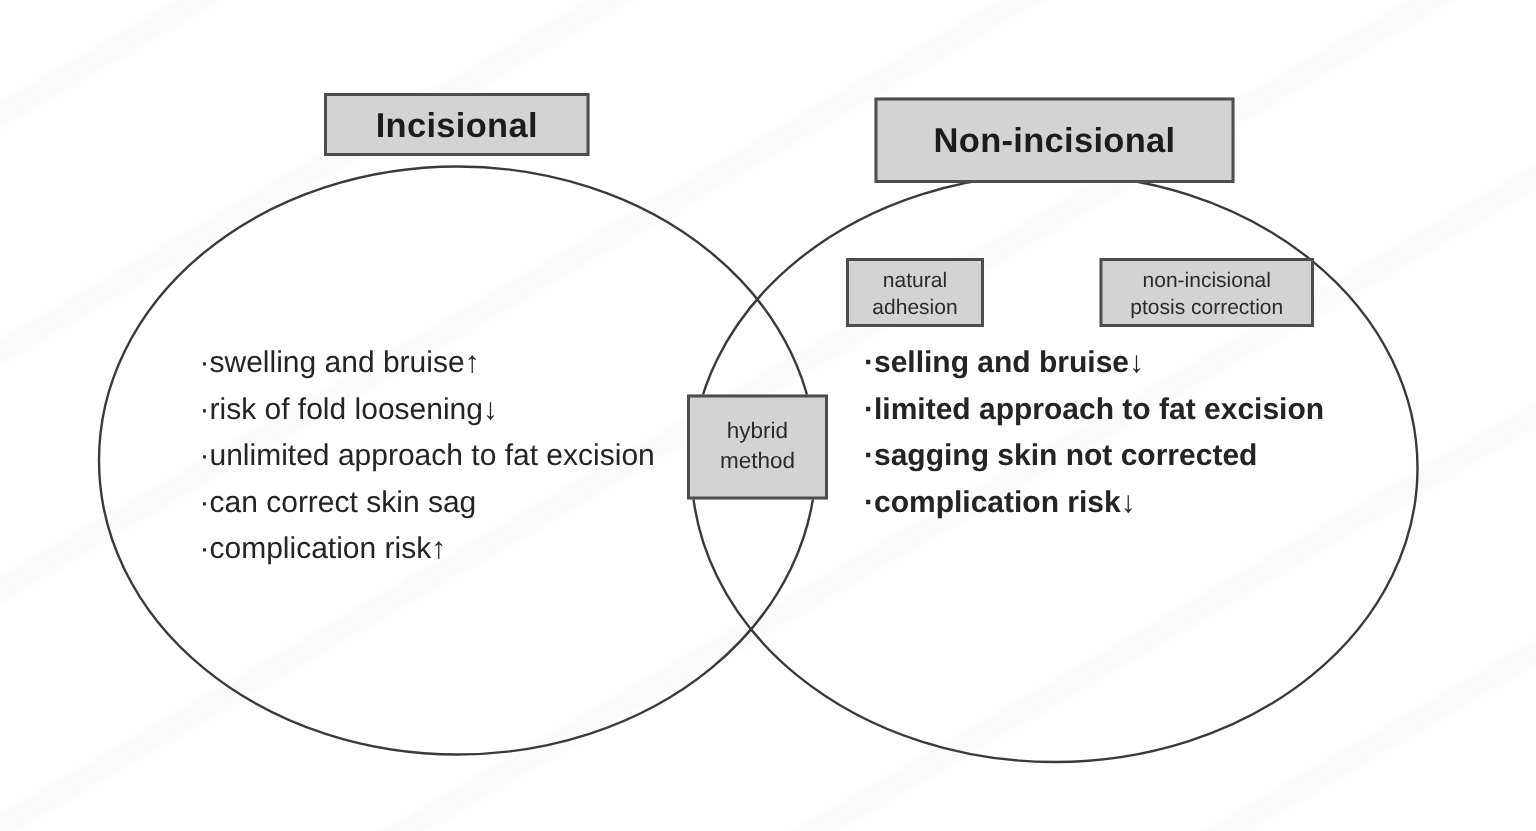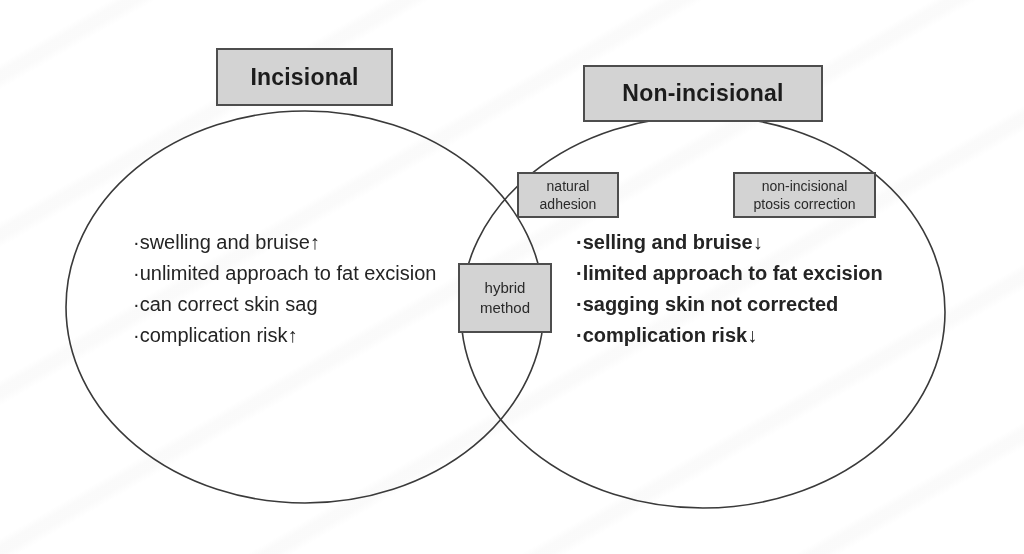--- a/index.html
+++ b/index.html
@@ -39,28 +39,28 @@
     justify-content: center;
     text-align: center;
     white-space: pre-line;
   }
   .title-box {
     font-weight: bold;
     font-size: 23px;
     color: #1c1c1c;
     letter-spacing: 0.2px;
   }
-  .title-box-left  { left: 216px; top: 48px; width: 177px; height: 58px; }
+  .title-box-left  { left: 216px; top: 62px; width: 177px; height: 42px; }
   .title-box-right { left: 583px; top: 65px; width: 240px; height: 57px; }
   .method-box {
     font-size: 14px;
     line-height: 1.32;
     color: #2a2a2a;
   }
-  .method-box-1 { left: 517px; top: 172px; width: 102px;  height: 46px; }
+  .method-box-1 { left: 564px; top: 172px; width: 92px;  height: 46px; }
   .method-box-2 { left: 638px; top: 172px; width: 73px;  height: 46px; }
   .method-box-3 { left: 733px; top: 172px; width: 143px; height: 46px; }
   .hybrid-box {
     left: 458px; top: 263px; width: 94px; height: 70px;
     font-size: 15px;
     line-height: 1.35;
     color: #2a2a2a;
   }
   .item-list {
     position: absolute;
@@ -93,20 +93,21 @@
 
 
   <div class="gbox method-box method-box-3">non-incisional
 ptosis correction</div>
 
   <div class="gbox hybrid-box">hybrid
 method</div>
 
   <ul class="item-list item-list-left">
     <li>·swelling and bruise↑</li>
+    <li>·risk of fold loosening↓</li>
     <li>·unlimited approach to fat excision</li>
     <li>·can correct skin sag</li>
     <li>·complication risk↑</li>
   </ul>
 
   <ul class="item-list item-list-right">
     <li>·selling and bruise↓</li>
     <li>·limited approach to fat excision</li>
     <li>·sagging skin not corrected</li>
     <li>·complication risk↓</li>

